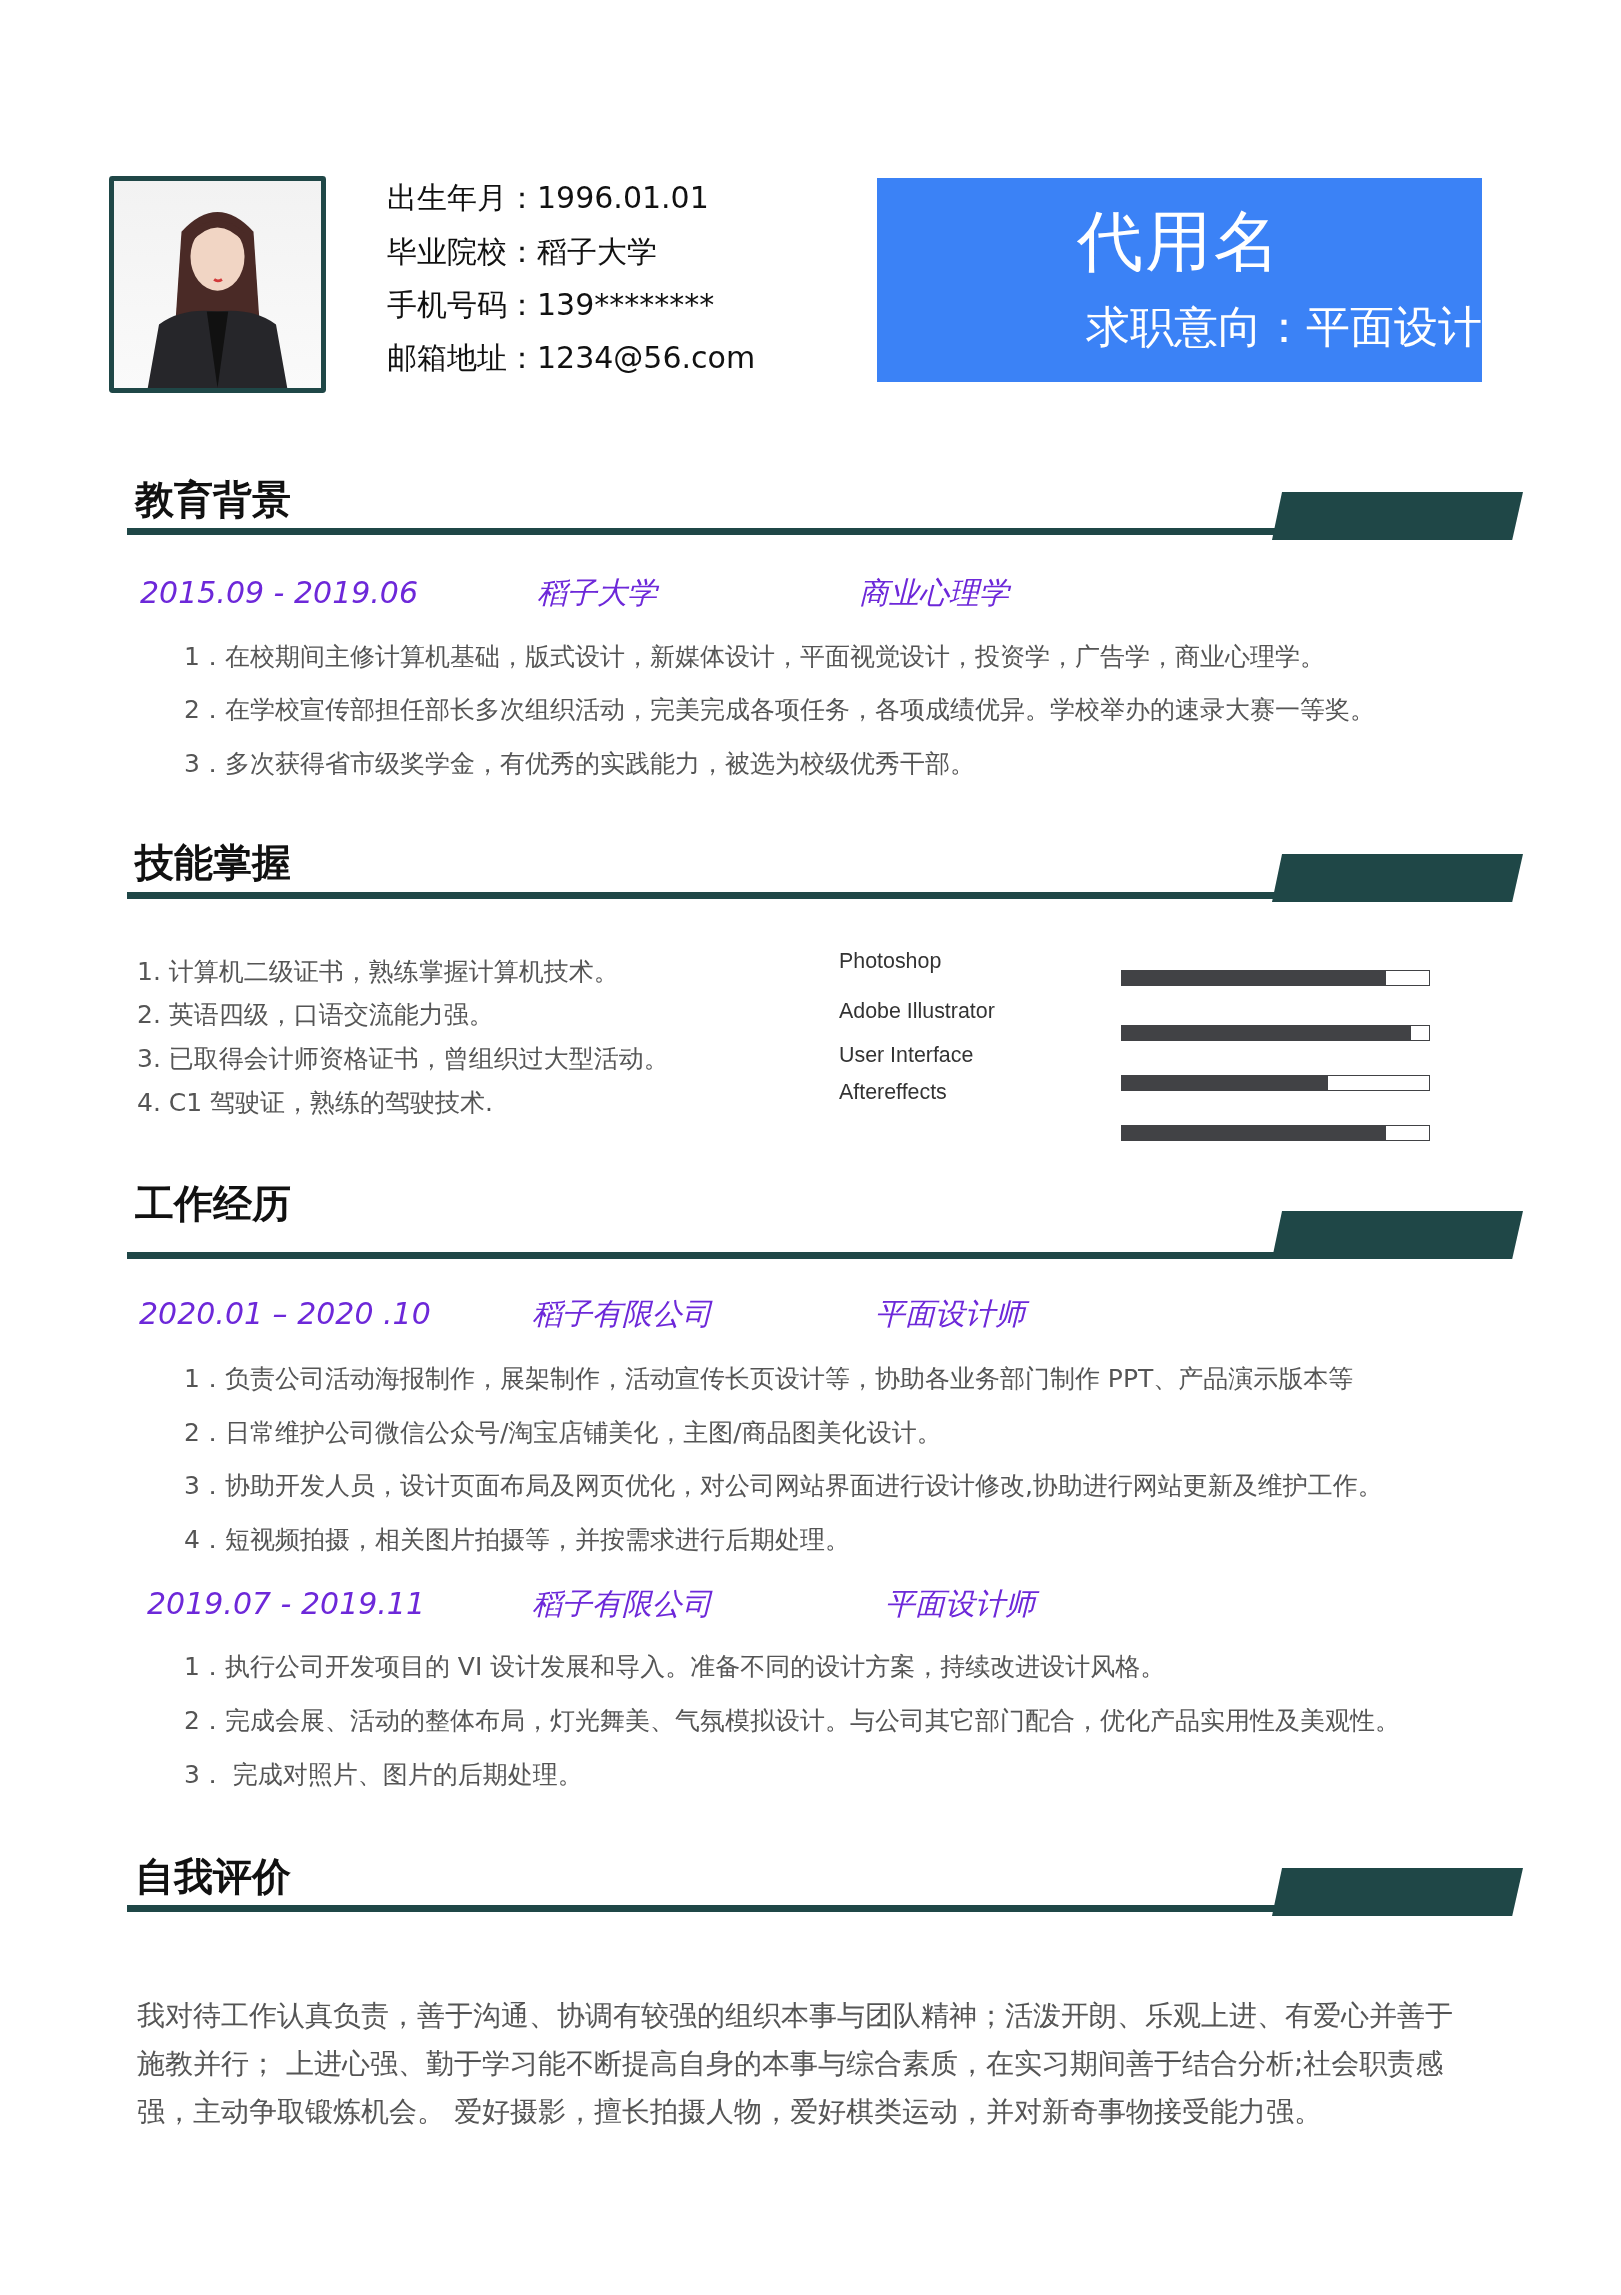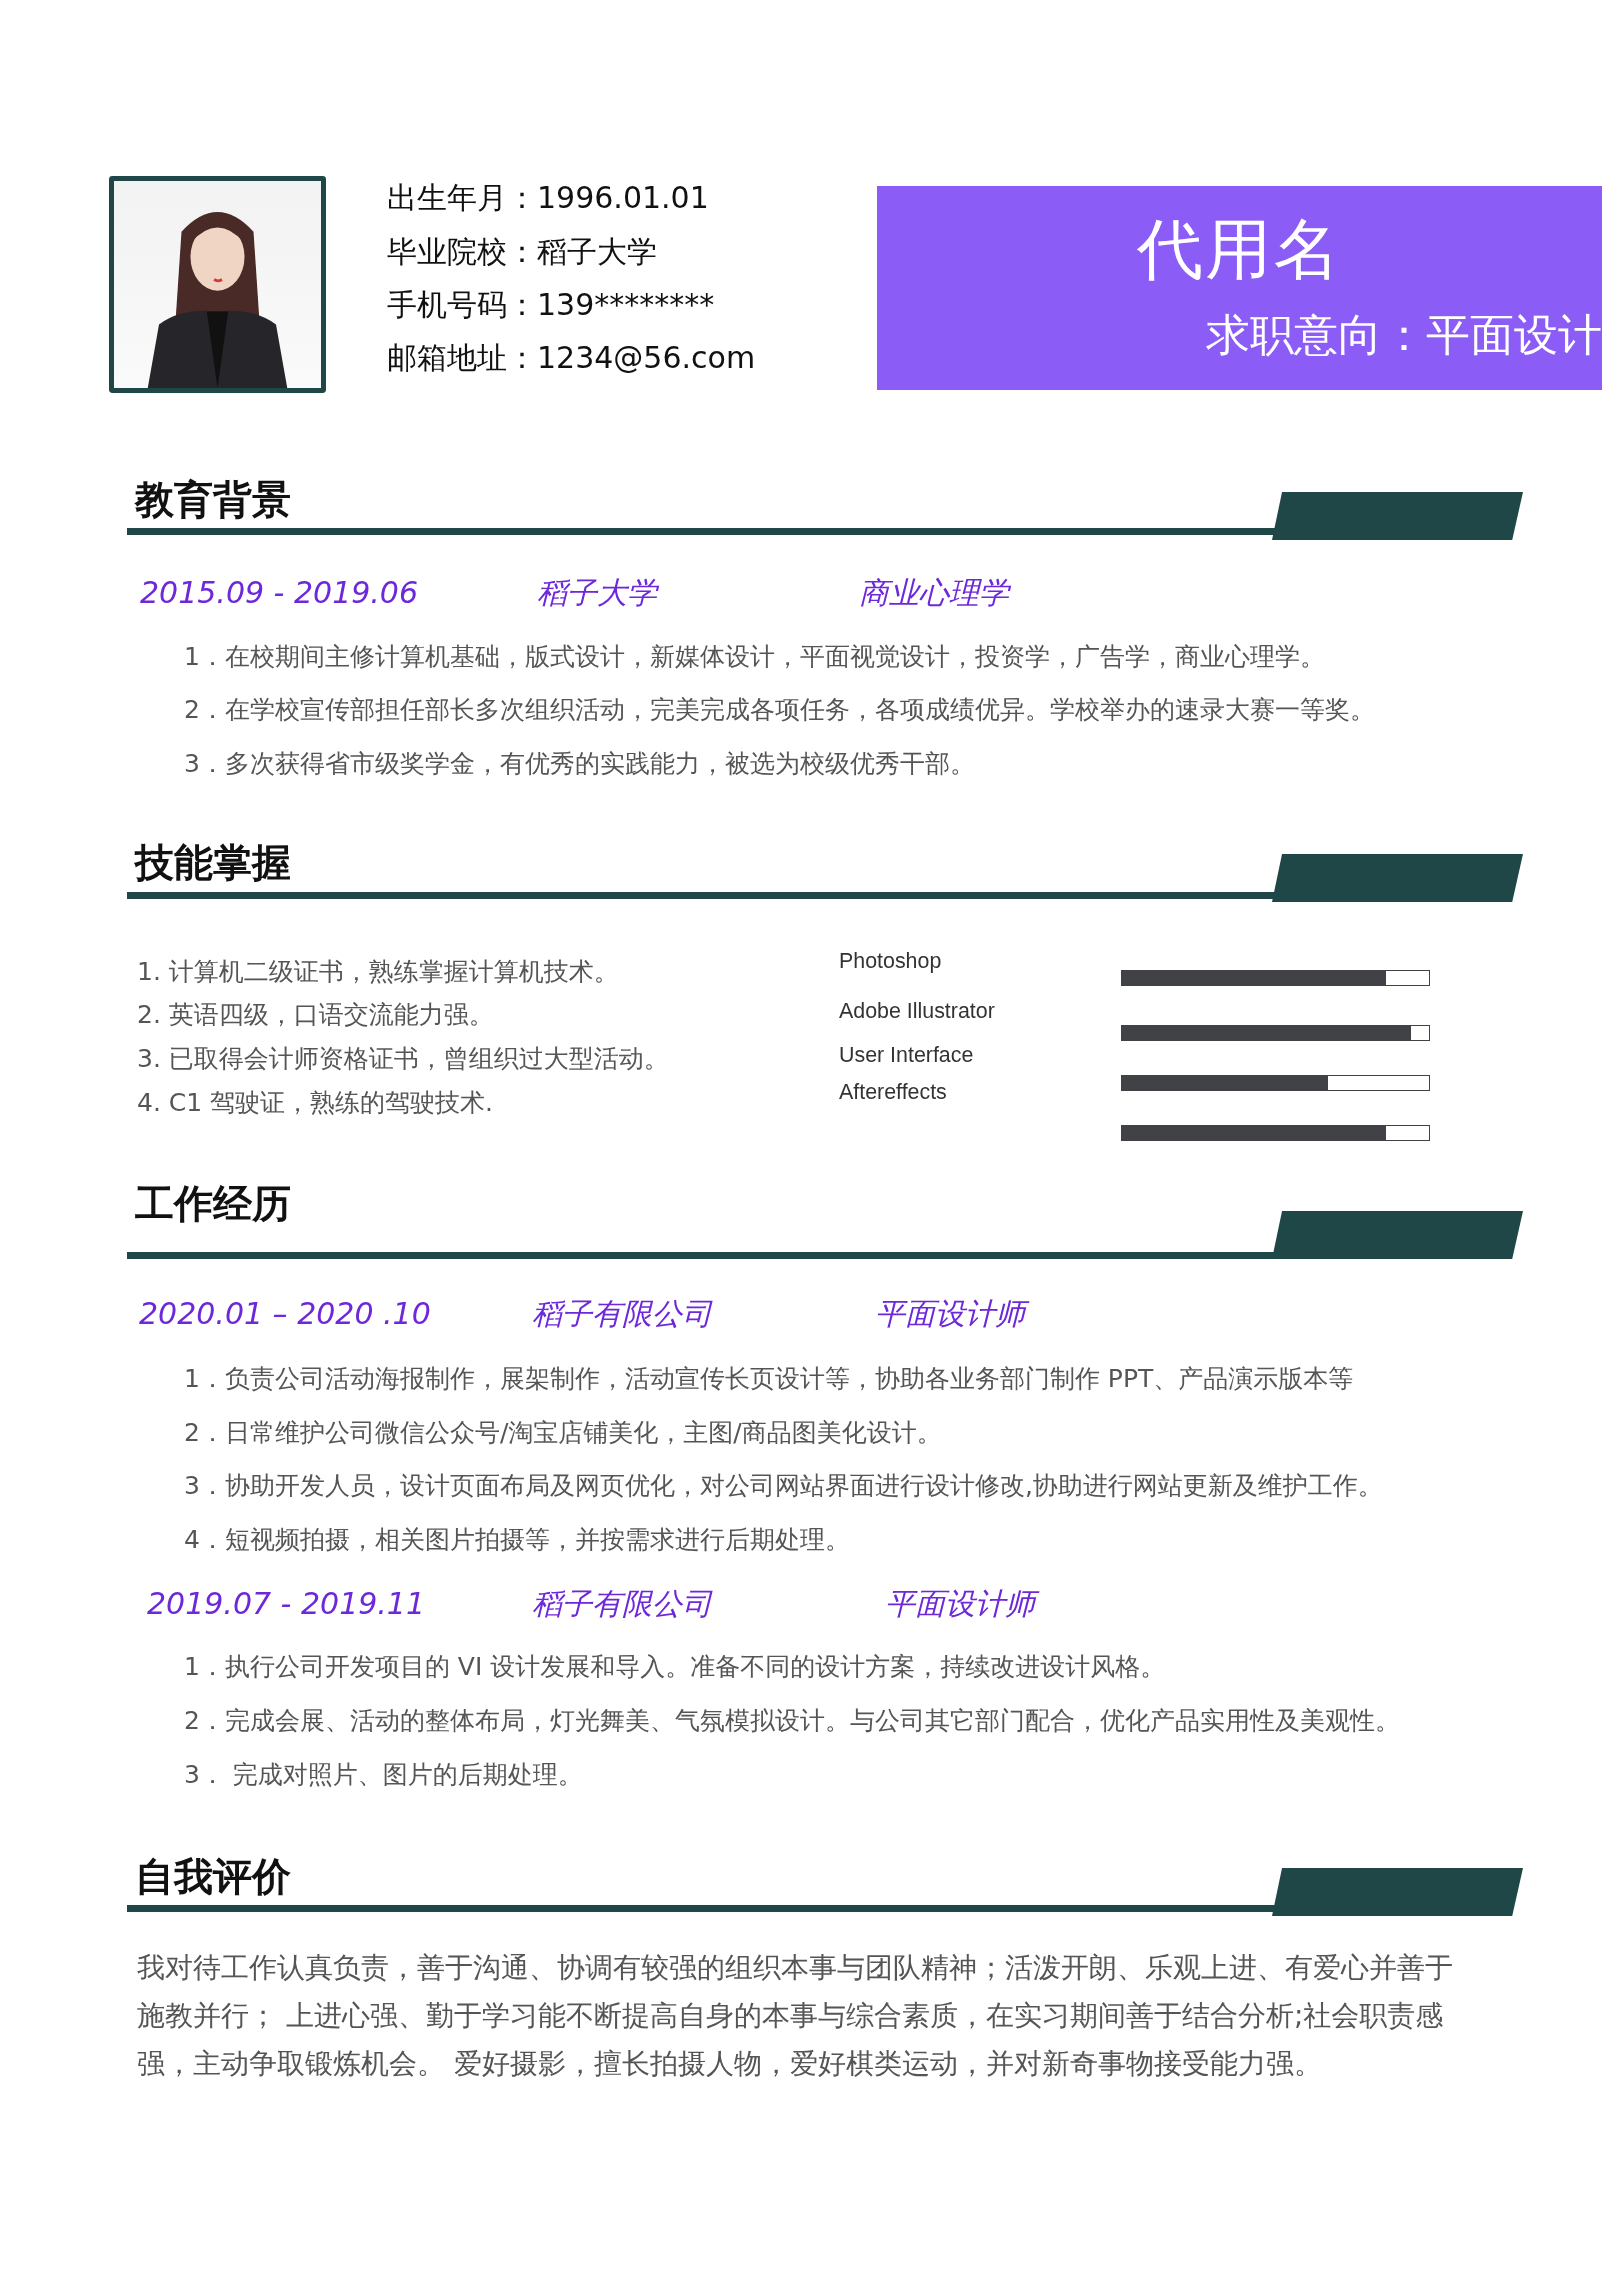--- a/index.html
+++ b/index.html
@@ -3,34 +3,34 @@
 <meta charset="utf-8">
 <style>
   html, body { margin:0; padding:0; background:#ffffff; }
   body { width:1622px; height:2295px; position:relative; overflow:hidden;
          font-family:"DejaVu Sans","Liberation Sans",sans-serif; }
   .abs { position:absolute; }
   .photo-frame { left:109px; top:176px; width:207px; height:207px; border:5.6px solid #1f4747; border-radius:3.4px;
                  background:linear-gradient(#f3f3f3,#fafafa); overflow:hidden; }
   .photo-bg { position:absolute; inset:0; background:linear-gradient(180deg,#f2f2f2 0%,#fafafa 100%); }
   .info-line { position:absolute; left:387px; font-size:30px; color:#111; white-space:nowrap; line-height:1; }
-  .banner { left:877px; top:178px; width:725px; height:204px; background:#8b5cf6; color:#fff;margin-top:8px; }
+  .banner { left:877px; top:178px; width:605px; height:204px; background:#3b82f6; color:#fff; }
   .banner-name { position:absolute; left:0; right:0; top:28px; text-align:center; font-size:66px; line-height:1.1; letter-spacing:2.3px; }
   .banner-intent { position:absolute; left:0; right:0; top:125px; text-align:right; font-size:44px; line-height:1.1; }
   .sec-title { position:absolute; left:135px; font-size:39px; font-weight:bold; color:#111; line-height:1; }
   .sec-line { position:absolute; left:127px; width:1149px; height:6.8px; background:#1f4747; }
   .sec-tab { position:absolute; left:1272px; width:251px; height:48px; background:#1f4747;
              clip-path:polygon(4% 0, 100% 0, 95.7% 100%, 0 100%); }
   .row-text { position:absolute; font-size:30px; color:#6d28d9; white-space:nowrap; line-height:1;font-style:italic; }
   .bullet { position:absolute; left:140px; font-size:25px; color:#555; white-space:nowrap; line-height:1;margin-left:44px; }
   .skill-item { position:absolute; left:137px; font-size:25px; color:#555; white-space:nowrap; line-height:1; }
   .skill-label { position:absolute; left:839px; font-size:21.4px; color:#333; white-space:nowrap; line-height:1; font-family:"Liberation Sans",sans-serif; }
   .skill-bar { position:absolute; left:1121px; width:309px; height:16.3px; background:#fff; border:1.1px solid #414245; box-sizing:border-box; }
   .skill-fill { height:100%; background:#414245; }
-  .para { position:absolute; left:137px; width:1329px; font-size:28px; color:#555; line-height:48px; }
+  .para { position:absolute; left:137px; width:1329px; font-size:28px; color:#555; line-height:48px;margin-top:48px; }
 </style>
 </head>
 <body>
 
 <div class="abs photo-frame">
   <div class="photo-bg"></div>
   <svg width="207" height="207" viewBox="0 0 368 368" style="position:absolute;left:0;top:0">
     <path d="M120 90 Q184 20 248 90 L262 300 L106 300 Z" fill="#4a2a26"></path>
     <ellipse cx="184" cy="135" rx="48" ry="60" fill="#f1d5c4"></ellipse>
     <path d="M136 110 Q184 55 232 110 L232 92 Q184 48 136 92 Z" fill="#4a2a26"></path>

